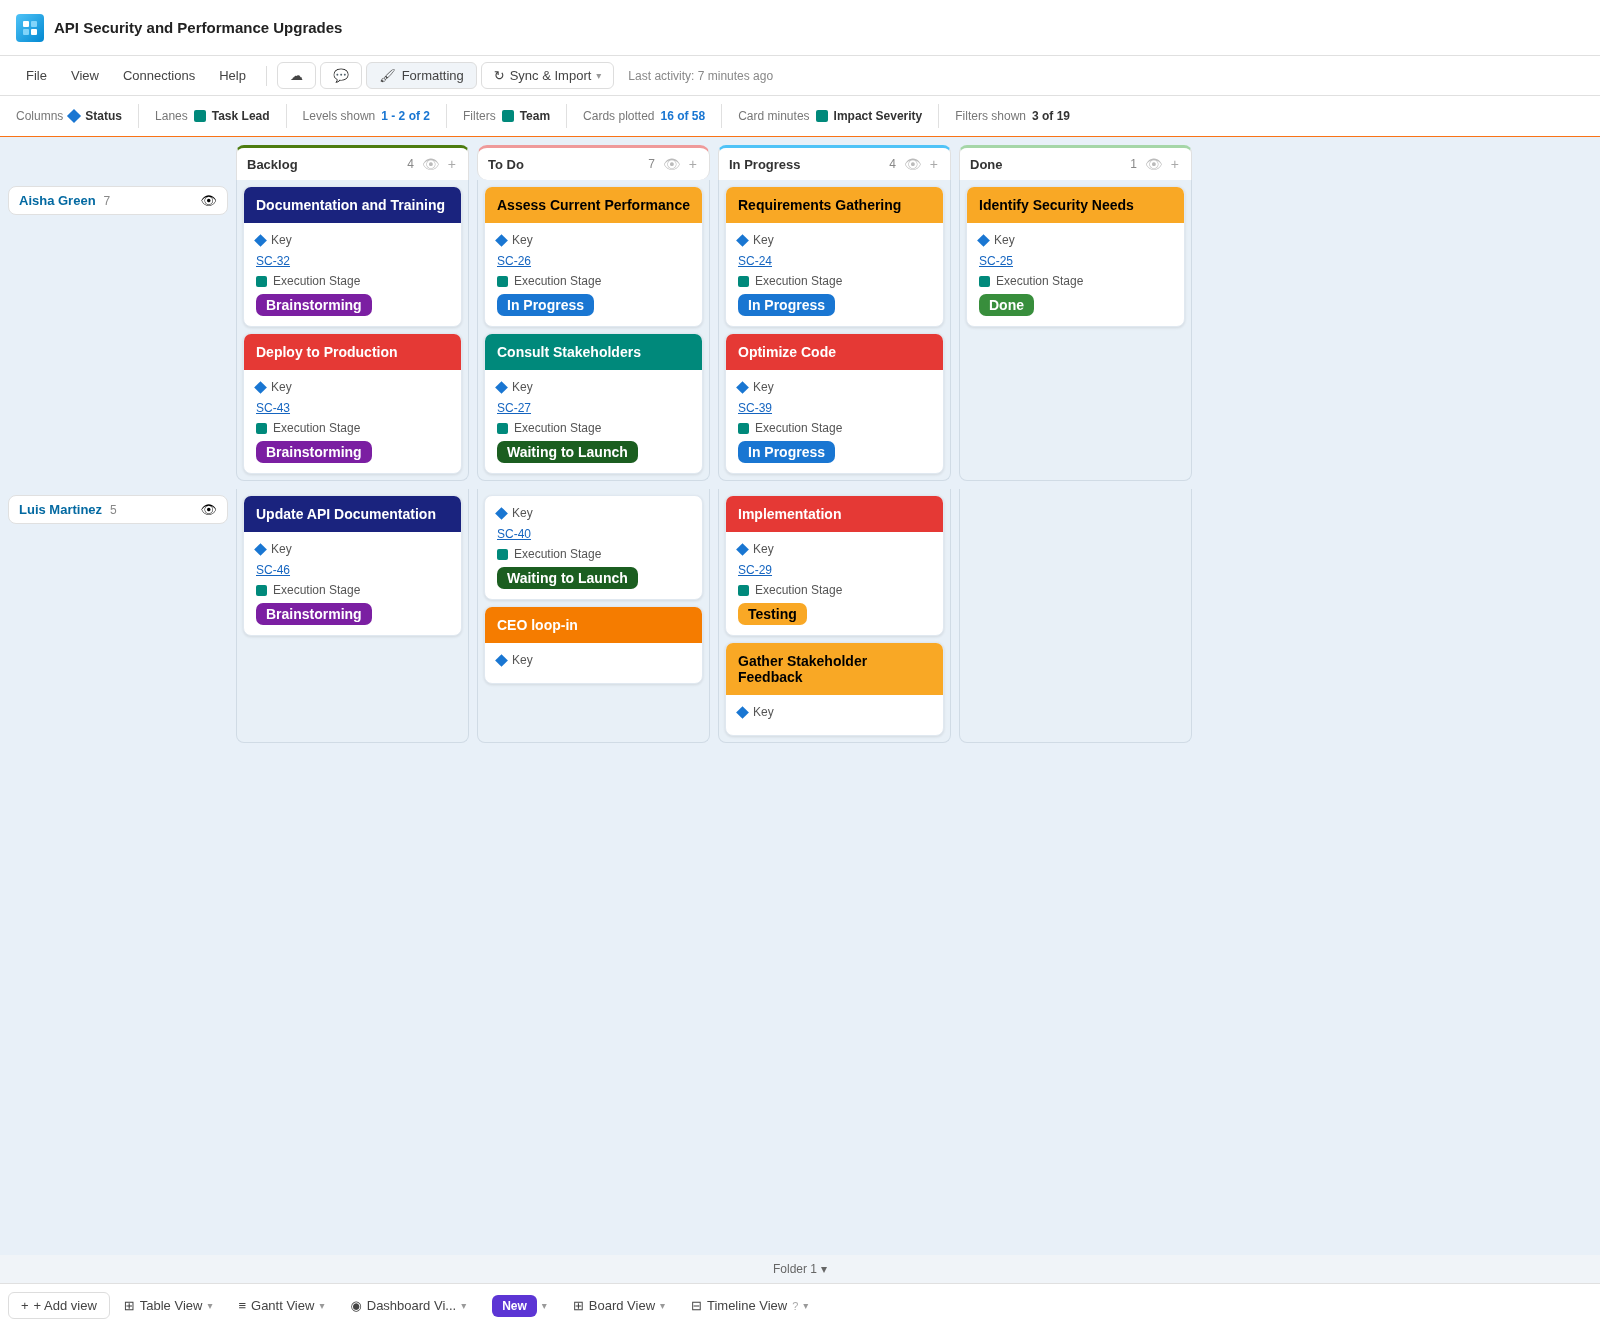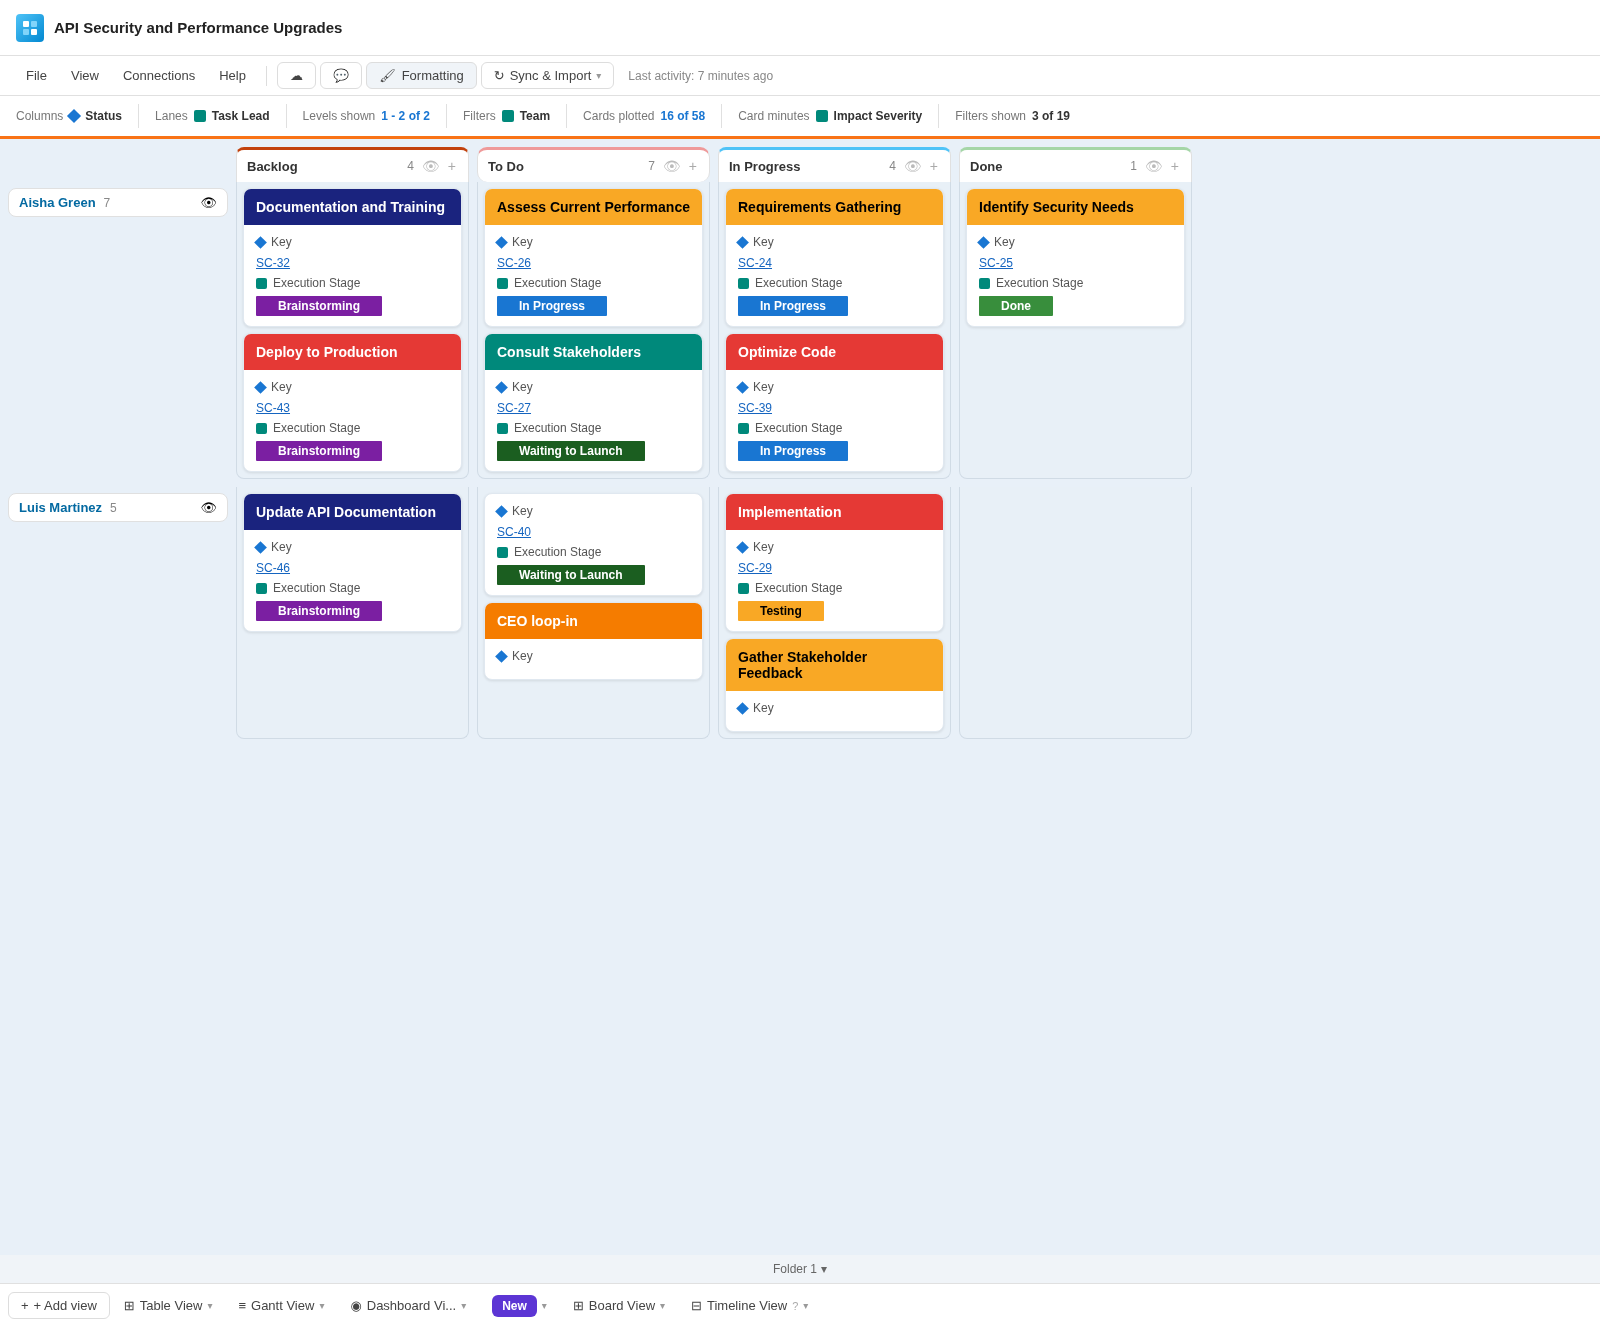--- a/index.html
+++ b/index.html
@@ -13,35 +13,35 @@
     
     .menu-bar { display: flex; align-items: center; gap: 4px; padding: 4px 16px; background: #fff; border-bottom: 1px solid #e0e0e0; height: 40px; }
     .menu-item { padding: 4px 10px; font-size: 13px; color: #444; cursor: pointer; border-radius: 4px; }
     .menu-separator { width: 1px; height: 20px; background: #ddd; margin: 0 6px; }
     .menu-btn { display: flex; align-items: center; gap: 6px; padding: 5px 12px; border: 1px solid #ddd; border-radius: 6px; cursor: pointer; font-size: 13px; color: #444; background: #fff; }
     .menu-btn.active { background: #f0f4f8; }
     .sync-btn { display: flex; align-items: center; gap: 5px; padding: 5px 12px; border: 1px solid #ddd; border-radius: 6px; cursor: pointer; font-size: 13px; color: #444; background: #fff; }
     .last-activity { font-size: 12px; color: #888; margin-left: 10px; }
 
     
-    .toolbar { display: flex; align-items: center; gap: 16px; padding: 8px 16px; background: #fff; border-bottom: 3px solid #f97316; flex-wrap: wrap; }
+    .toolbar { display: flex; align-items: center; gap: 16px; padding: 8px 16px; background: #fff; border-bottom: 1px solid #f97316; flex-wrap: wrap; }
     .toolbar-group { display: flex; align-items: center; gap: 6px; cursor: pointer; }
     .toolbar-label { font-size: 12px; color: #777; }
     .toolbar-value { font-size: 12px; font-weight: 600; color: #333; display: flex; align-items: center; gap: 4px; }
     .toolbar-divider { width: 1px; height: 24px; background: #e0e0e0; }
     .icon-diamond { display: inline-block; width: 10px; height: 10px; background: #1976d2; transform: rotate(45deg); margin-right: 2px; }
     .icon-grid { display: inline-block; width: 12px; height: 12px; background: #00897b; border-radius: 2px; margin-right: 2px; }
 
     .column-header { flex: 1; min-width: 230px; display: flex; align-items: center; gap: 6px; padding: 6px 10px; background: #fff; border-radius: 8px 8px 0 0; border: 1px solid #e0e0e0; border-bottom: none; }
     .col-title { font-weight: 600; font-size: 13px; color: #333; flex: 1; }
     .col-count { font-size: 12px; color: #888; }
     .col-actions { display: flex; gap: 4px; }
     .col-action-btn { background: none; border: none; cursor: pointer; color: #aaa; font-size: 14px; padding: 2px; }
 
-    .col-header-backlog { border-top: 3px solid #c2410c; }
+    .col-header-backlog { border-top: 3px solid #4d7c0f; }
     .col-header-todo { border-top: 3px solid #ef9a9a; border-radius: 10px; }
     .col-header-inprogress { border-top: 3px solid #4fc3f7; }
     .col-header-done { border-top: 3px solid #a5d6a7; }
     .lane-label { display: flex; align-items: center; gap: 8px; background: #fff; border-radius: 8px; padding: 6px 10px; border: 1px solid #e0e0e0; }
     .lane-name { font-size: 13px; font-weight: 600; color: #0369a1; }
     .lane-count { font-size: 12px; color: #888; }
 
     
     .col-cell { flex: 1; min-width: 230px; background: #e8f0f7; border-radius: 0 0 8px 8px; padding: 6px; display: flex; flex-direction: column; gap: 6px; min-height: 200px; border: 1px solid #d0dbe5; border-top: none; }
 
@@ -50,21 +50,21 @@
     .card-header { padding: 10px 12px; color: #fff; font-weight: 700; font-size: 14px; }
     .card-header.dark-blue { background: #1a237e; }
     .card-header.red { background: #e53935; }
     .card-header.yellow { background: #f9a825; color: #000; }
     .card-header.teal-green { background: #00897b; }
     .card-header.orange { background: #f57c00; }
     .card-body { padding: 10px 12px; }
     .card-field { display: flex; align-items: center; gap: 6px; margin-bottom: 6px; }
     .card-field-label { font-size: 12px; color: #555; }
     .card-field-value { font-size: 12px; color: #1565c0; text-decoration: underline; cursor: pointer; }
-    .card-badge { display: inline-block; padding: 3px 22px; border-radius: 1px; font-size: 12px; font-weight: 600; }
+    .card-badge { display: inline-block; padding: 3px 10px; border-radius: 7px; font-size: 14px; font-weight: 600; }
     .badge-brainstorming { background: #7b1fa2; color: #fff; }
     .badge-inprogress-card { background: #1976d2; color: #fff; }
     .badge-waiting { background: #1b5e20; color: #fff; }
     .badge-done-card { background: #388e3c; color: #fff; }
     .badge-testing { background: #f9a825; color: #000; }
     .field-icon-diamond { display: inline-block; width: 9px; height: 9px; background: #1976d2; transform: rotate(45deg); }
     .field-icon-grid { display: inline-block; width: 11px; height: 11px; background: #00897b; border-radius: 2px; }
 
     
     .bottom-bar { display: flex; align-items: center; gap: 2px; padding: 0 8px; background: #fff; border-top: 1px solid #e0e0e0; height: 44px; position: fixed; bottom: 0; left: 0; right: 0; }

